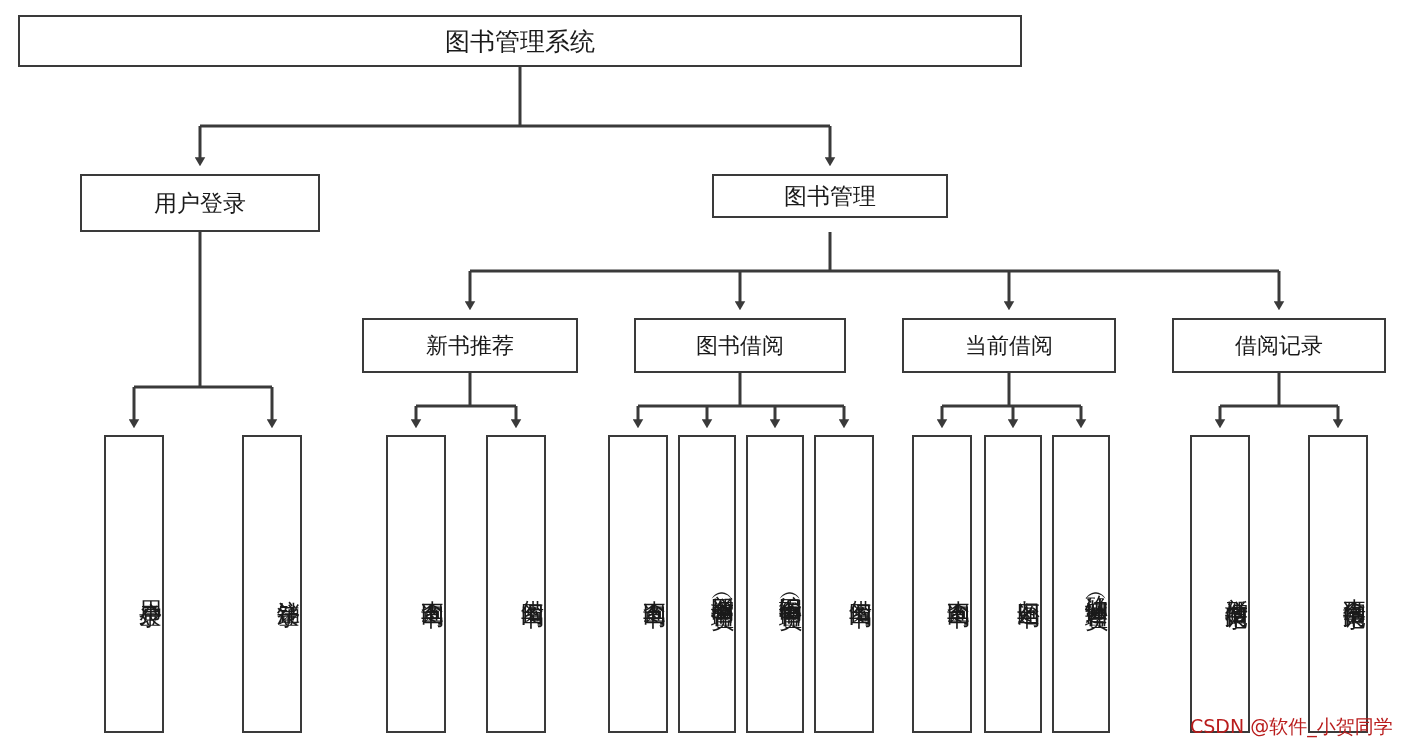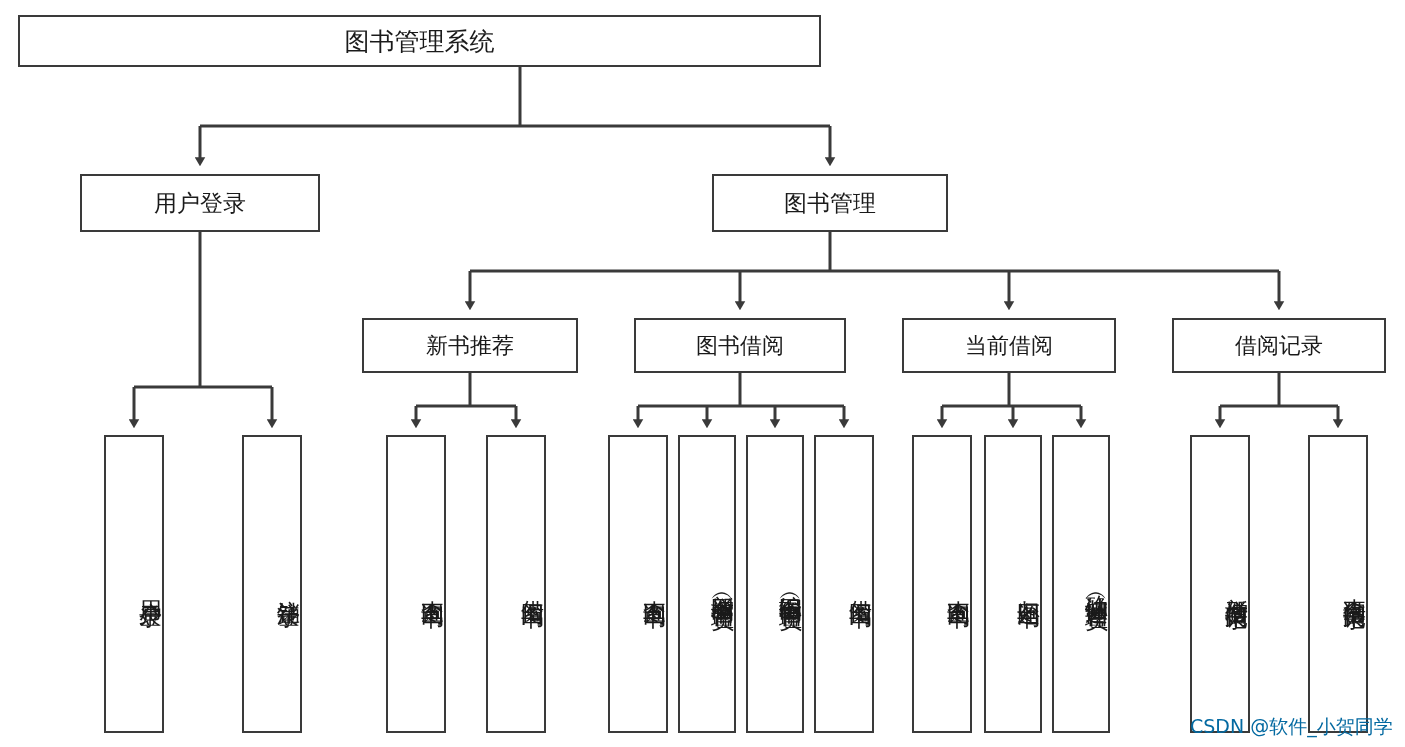--- a/index.html
+++ b/index.html
@@ -56,21 +56,21 @@
   .node.leaf .vtext {
     writing-mode: vertical-rl;
     text-orientation: upright;
     white-space: nowrap;
   }
   .watermark {
     position: absolute;
     left: 1190px;
     top: 714px;
     font-size: 19px;
-    color: #0369a1;
+    color: #b91c1c;
     white-space: nowrap;
     font-family: "DejaVu Sans", "Liberation Sans", sans-serif;
   }
 </style>
 </head>
 <body>
 
 <div id="canvas">
 
   <svg id="edges" viewBox="0 0 1405 747" xmlns="http://www.w3.org/2000/svg">
@@ -116,28 +116,28 @@
       <path d="M1013,406 L1013,420" marker-end="url(#arrow)"></path>
       <path d="M1081,406 L1081,420" marker-end="url(#arrow)"></path>
 
       <path d="M1279,373 L1279,406"></path>
       <path d="M1220,406 L1338,406"></path>
       <path d="M1220,406 L1220,420" marker-end="url(#arrow)"></path>
       <path d="M1338,406 L1338,420" marker-end="url(#arrow)"></path>
     </g>
   </svg>
 
-  <div class="node root" style="left:18px; top:15px; width:803px; height:52px;">
+  <div class="node root" style="left:18px; top:15px; width:1004px; height:52px;">
     <span>图书管理系统</span>
   </div>
 
   <div class="node lvl1" style="left:80px; top:174px; width:240px; height:58px;">
     <span>用户登录</span>
   </div>
-  <div class="node lvl1" style="left:712px; top:174px; width:236px; height:58px;">
+  <div class="node lvl1" style="left:712px; top:174px; width:236px; height:44px;">
     <span>图书管理</span>
   </div>
 
   <div class="node lvl2" style="left:634px; top:318px; width:212px; height:55px;">
     <span>图书借阅</span>
   </div>
   <div class="node lvl2" style="left:362px; top:318px; width:216px; height:55px;">
     <span>新书推荐</span>
   </div>
   <div class="node lvl2" style="left:1172px; top:318px; width:214px; height:55px;">

